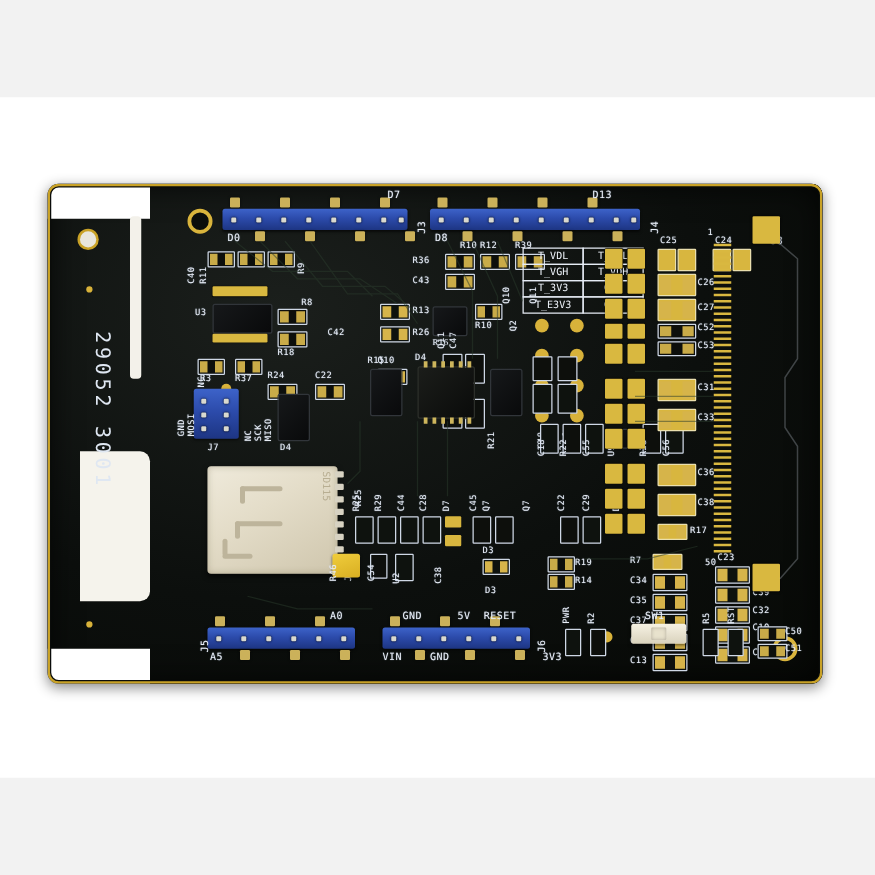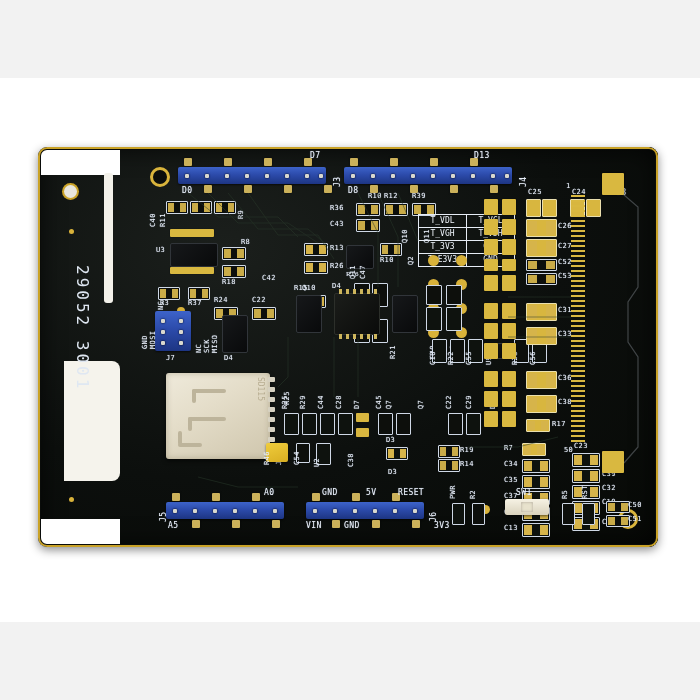--- a/index.html
+++ b/index.html
@@ -80,21 +80,21 @@
   .mountpad{position:absolute;background:#d9b840;border-radius:1px;box-shadow:0 0 2px #000;}
 
   
   #c29{position:absolute;left:228px;top:296px;width:22px;height:19px;background:linear-gradient(160deg,#f0cd3c,#d8ae22);border-radius:2px;box-shadow:0 1px 2px rgba(0,0,0,.6);}
 
   
   #sw1{position:absolute;left:467px;top:352px;width:44px;height:16px;background:linear-gradient(180deg,#f6f2e4,#d9d2bc);border-radius:2px;box-shadow:0 1px 3px rgba(0,0,0,.6);}
   #sw1 .lever{position:absolute;left:16px;top:3px;width:12px;height:10px;background:#e8e2cd;border-radius:1px;box-shadow:inset 0 0 3px #aaa396;}
 
   
-  #tp{position:absolute;left:381px;top:52px;display:grid;grid-template-columns:48px 48px;margin-top:16px;}
+  #tp{position:absolute;left:381px;top:52px;display:grid;grid-template-columns:48px 48px;}
   #tp div{border:1px solid #e6ecf5;color:#eef3fa;font-size:8px;font-family:"DejaVu Sans Mono",monospace;
           height:12px;line-height:12px;text-align:center;margin:-1px 0 0 -1px;letter-spacing:0px;}
 
   .tracks{position:absolute;inset:0;opacity:.5;pointer-events:none;}
 </style>
 </head>
 <body>
 
 <div id="stage">
 
@@ -202,21 +202,21 @@
           <i class="l"></i>
           <i class="r"></i>
         </div>
       <div class="smd res" style="left:184px;top:118px;width:22px;height:11px;">
           <i class="l"></i>
           <i class="r"></i>
         </div>
       <div class="silk" style="left:186px;top:92px;font-size:7px;padding-left:17px;">R8</div>
       <div class="silk" style="left:184px;top:132px;font-size:7px;">R18</div>
 
-      <div class="silk" style="left:224px;top:128px;font-size:7px;">C42</div>
+      <div class="silk" style="left:224px;top:116px;font-size:7px;">C42</div>
       <div class="smd cap" style="left:266px;top:96px;width:22px;height:11px;">
           <i class="l"></i>
           <i class="r"></i>
         </div>
       <div class="smd cap" style="left:266px;top:114px;width:22px;height:11px;">
           <i class="l"></i>
           <i class="r"></i>
         </div>
       <div class="silk" style="left:292px;top:98px;font-size:7px;">R13</div>
       <div class="silk" style="left:292px;top:116px;font-size:7px;text-align:right;">R26</div>
@@ -657,21 +657,21 @@
           <div class="pin" style="left:107px;"></div>
       </div>
       <div class="sq-pad" style="left:274px;top:346px;width:8px;height:8px;"></div>
       <div class="sq-pad" style="left:314px;top:346px;width:8px;height:8px;"></div>
       <div class="sq-pad" style="left:354px;top:346px;width:8px;height:8px;"></div>
       <div class="sq-pad" style="left:294px;top:373px;width:8px;height:8px;"></div>
       <div class="sq-pad" style="left:334px;top:373px;width:8px;height:8px;"></div>
       <div class="sq-pad" style="left:374px;top:373px;width:8px;height:8px;"></div>
       <div class="silk" style="left:284px;top:342px;font-size:8px;">GND</div>
       <div class="silk" style="left:328px;top:342px;font-size:8px;">5V</div>
-      <div class="silk" style="left:360px;top:342px;font-size:8px;">RESET</div>
+      <div class="silk" style="left:349px;top:342px;font-size:8px;">RESET</div>
       <div class="silk" style="left:268px;top:375px;font-size:8px;">VIN</div>
       <div class="silk" style="left:306px;top:375px;font-size:8px;">GND</div>
       <div class="silk" style="left:348px;top:375px;font-size:8px;margin-left:48px;">3V3</div>
       <div class="silk v" style="left:392px;top:375px;font-size:8px;">J6</div>
 
       <div class="silk v" style="left:412px;top:352px;font-size:7px;">PWR</div>
       <div class="smd cap" style="left:414px;top:356px;width:11px;height:20px;"></div>
       <div class="silk v" style="left:432px;top:352px;font-size:7px;">R2</div>
       <div class="smd res" style="left:434px;top:356px;width:11px;height:20px;"></div>
 

